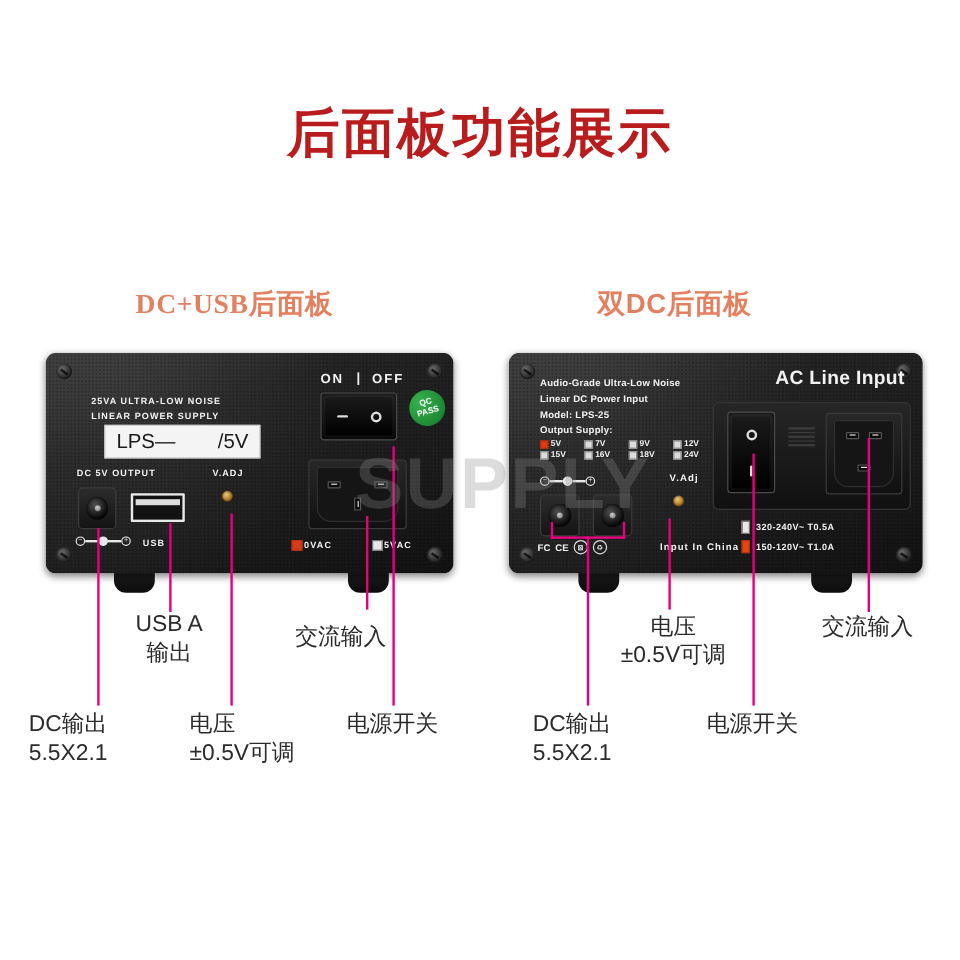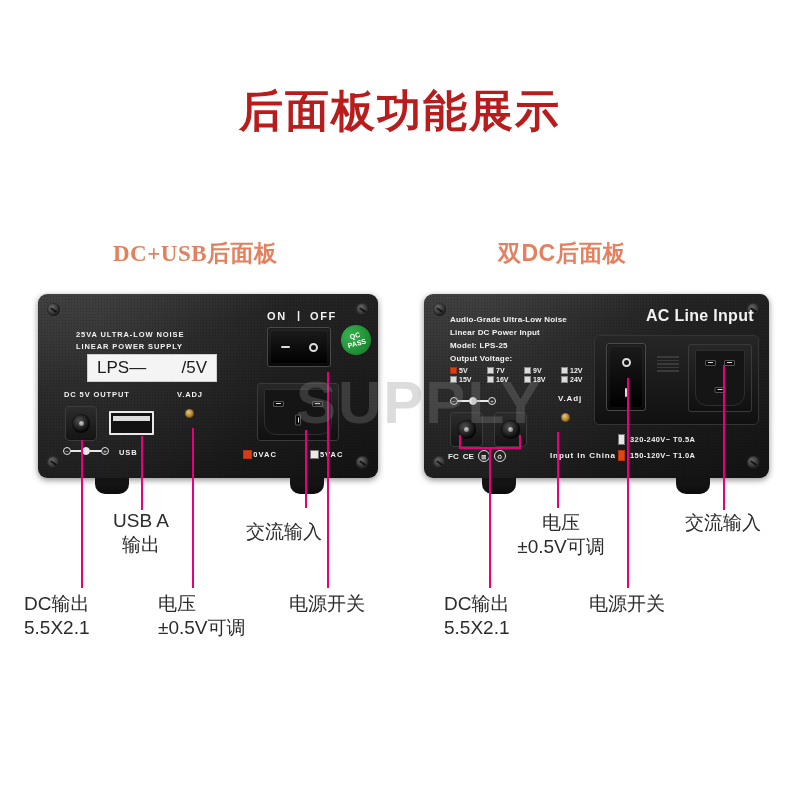--- a/index.html
+++ b/index.html
@@ -481,21 +481,21 @@
   <div class="dev-inner"></div>
 
   <div class="screw" style="left:9px;  top:9px;"></div>
   <div class="screw" style="left:323px; top:9px;"></div>
   <div class="screw" style="left:9px;  top:162px;"></div>
   <div class="screw" style="left:323px; top:162px;"></div>
 
   <div class="silk silk-sm" style="left:26px; top:21px; letter-spacing:0.2px; font-size:8px;">Audio-Grade Ultra-Low Noise</div>
   <div class="silk silk-sm" style="left:26px; top:34px; letter-spacing:0.2px; font-size:8px;">Linear DC Power Input</div>
   <div class="silk silk-sm" style="left:26px; top:47px; letter-spacing:0.2px; font-size:8px;">Model: LPS-25</div>
-  <div class="silk silk-sm" style="left:26px; top:60px; letter-spacing:0.2px; font-size:8px;">Output Voltage:</div>
+  <div class="silk silk-sm" style="left:26px; top:60px; letter-spacing:0.2px; font-size:8px;">Output Supply:</div>
 
   <div class="vgrid" style="left:26px; top:73px;">
     <div class="vitem">
       <span class="vbox on"></span>
       <span>5V</span>
     </div>
     <div class="vitem">
       <span class="vbox"></span>
       <span>7V</span>
     </div>

